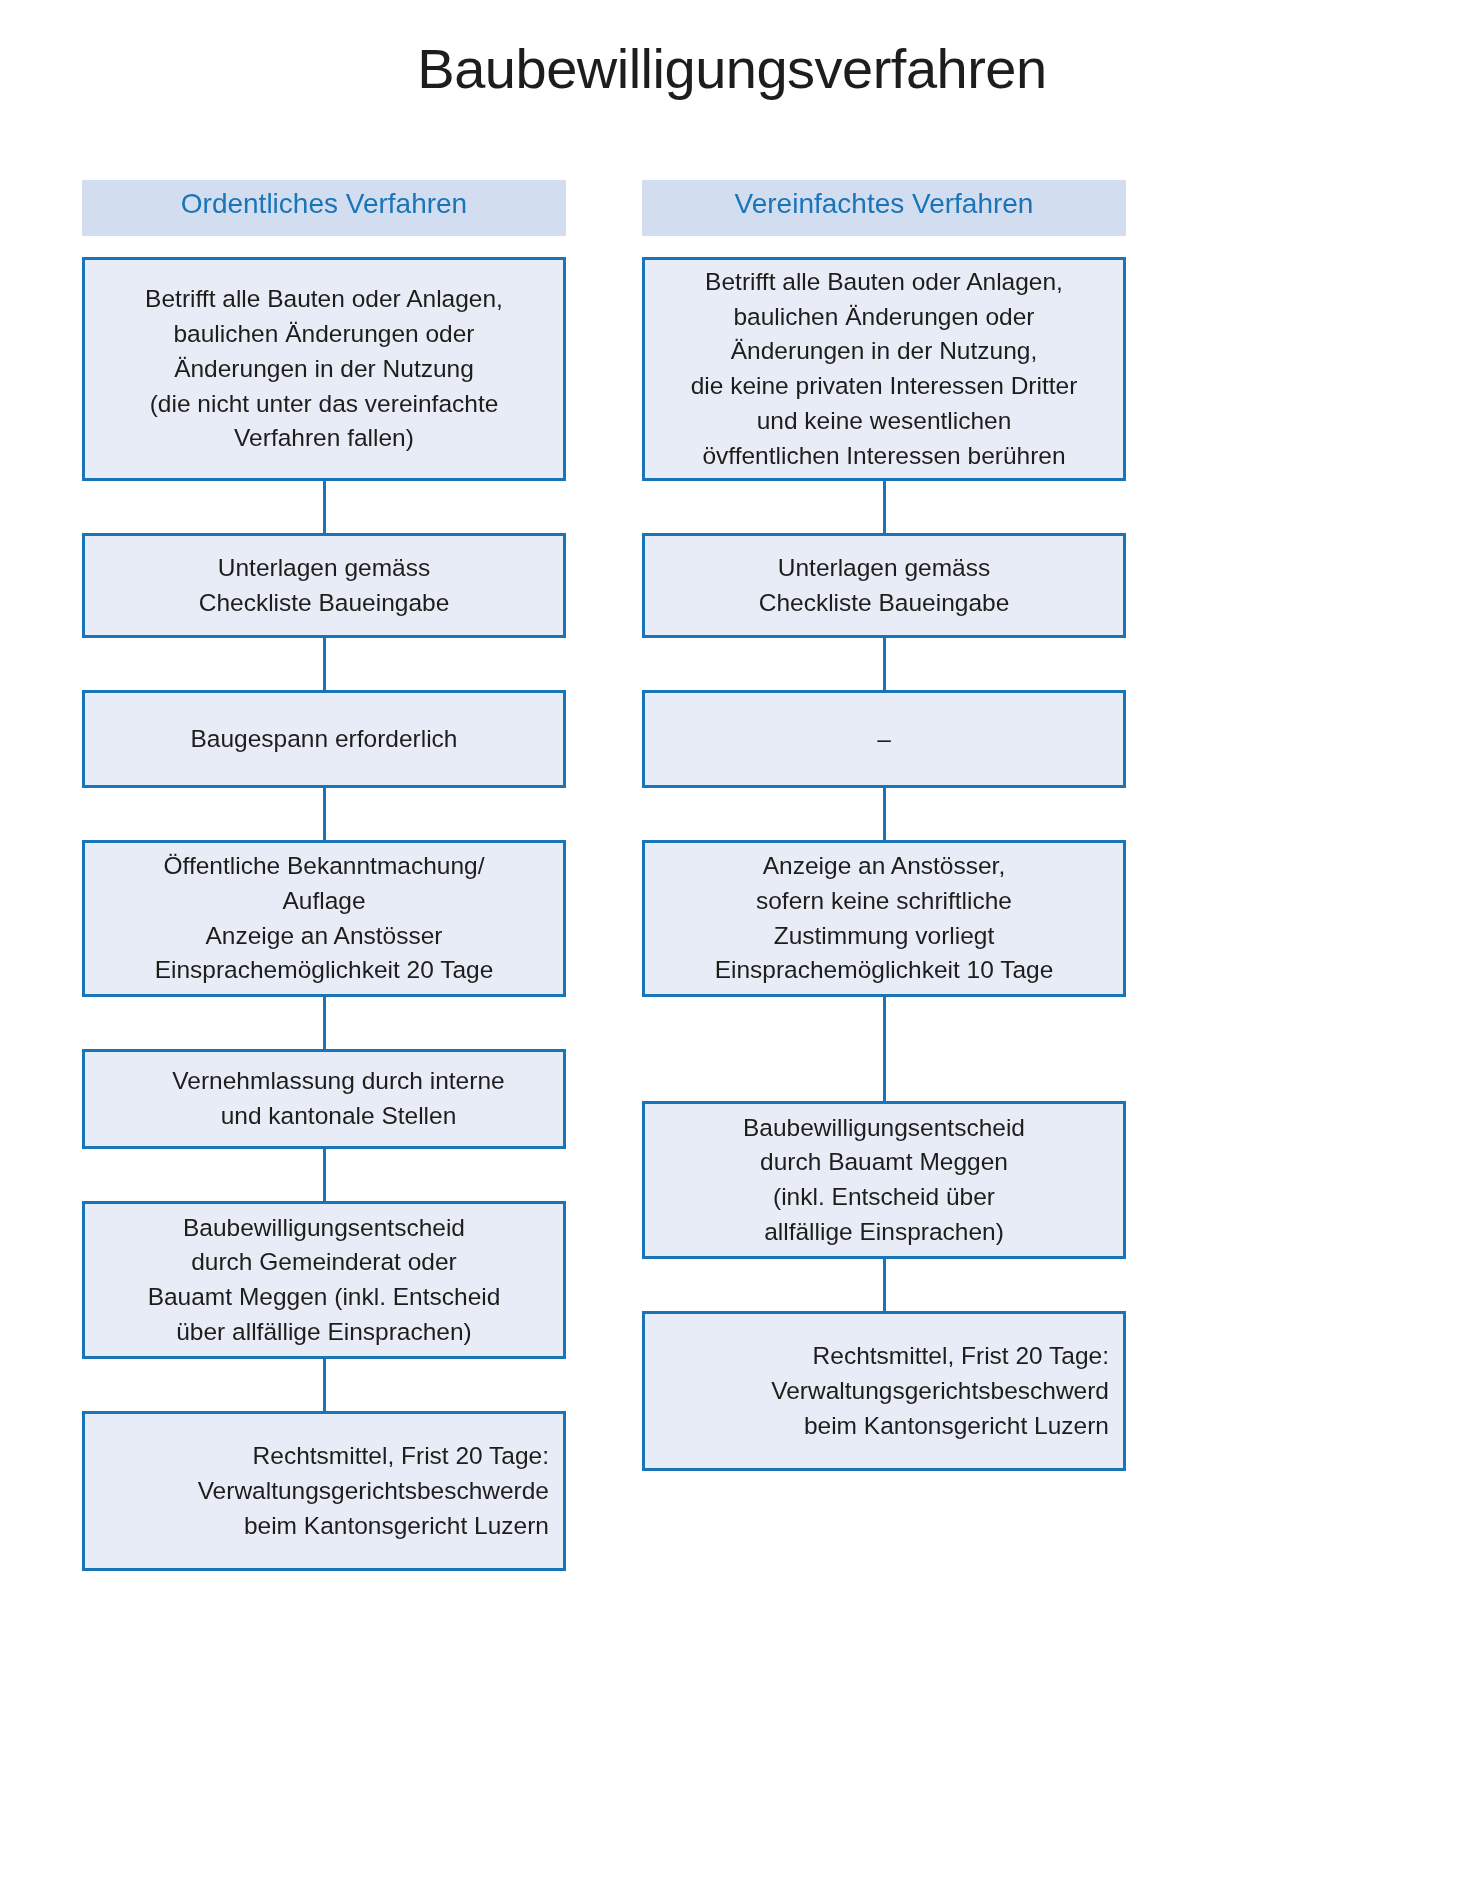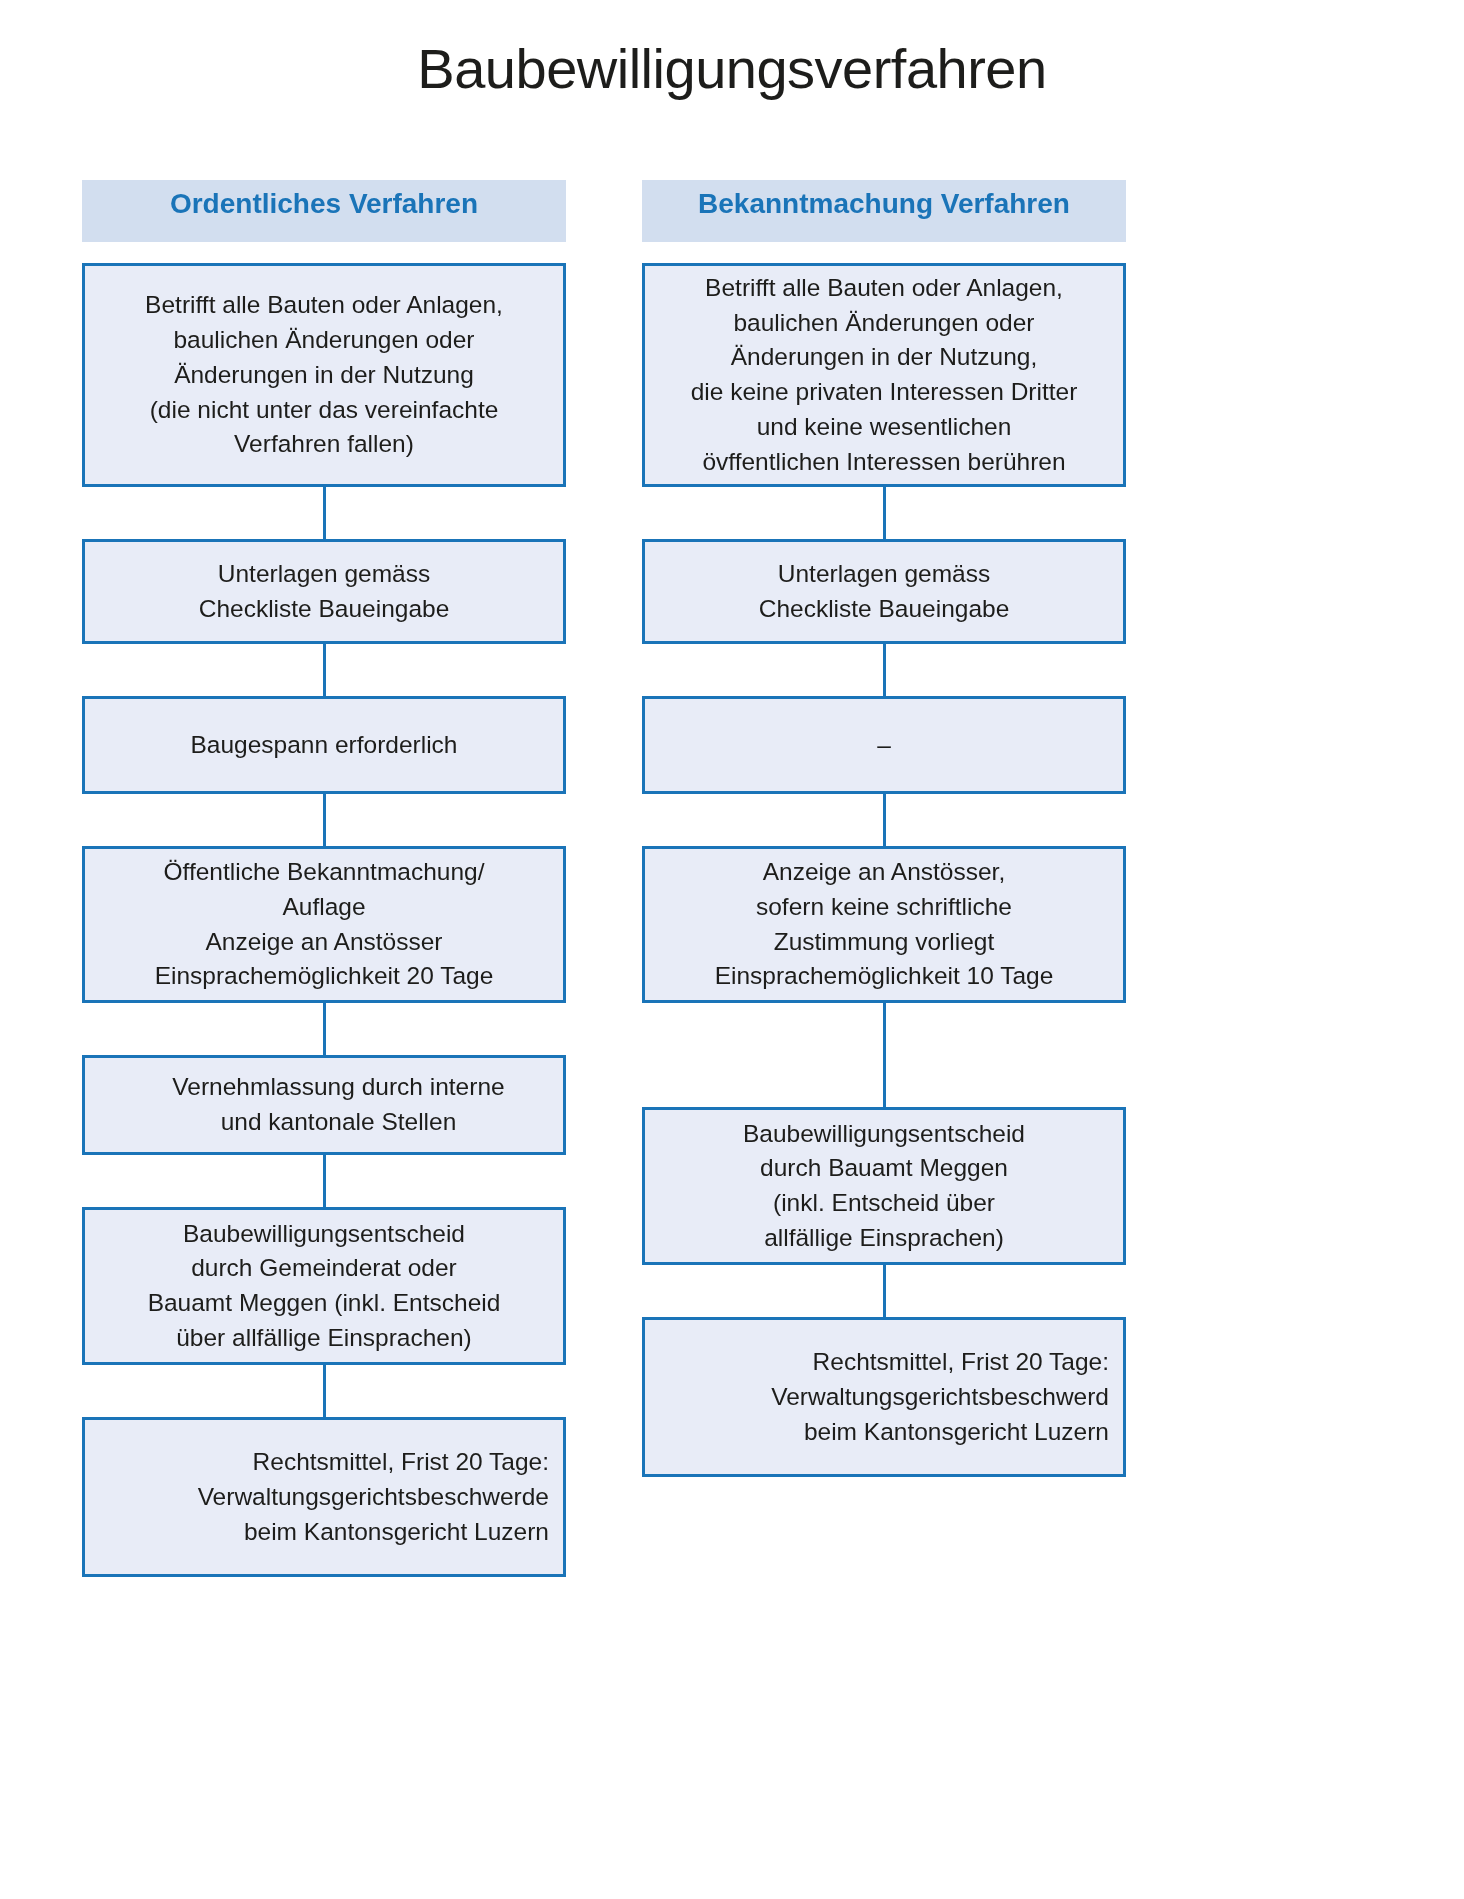--- a/index.html
+++ b/index.html
@@ -42,24 +42,24 @@
     gap: 76px;
   }
   .column {
     width: 484px;
     display: flex;
     flex-direction: column;
   }
   .col-header {
     background: #d2deef;
     color: #1a74b8;
-    font-weight: bold;
+    font-weight: normal;
     font-size: 28px;
     text-align: center;
-    padding: 8px 0 22px 0;
+    padding: 8px 0 16px 0;
     line-height: 1.15;
     font-family: "Liberation Sans", sans-serif;
   }
   .header-gap {
     height: 21px;
   }
   .node {
     border: 3px solid #1a74b8;
     background: #e8ecf7;
     box-sizing: border-box;
@@ -147,21 +147,21 @@
         </div>
       <div class="connector"></div>
       <div class="node r6">
           <span>Rechtsmittel, Frist 20 Tage:
 Verwaltungsgerichtsbeschwerde
 beim Kantonsgericht Luzern</span>
         </div>
     </div>
 
     <div class="column">
-      <div class="col-header">Bekanntmachung Verfahren</div>
+      <div class="col-header">Vereinfachtes Verfahren</div>
       <div class="header-gap"></div>
 
       <div class="node r0">
           <span>Betrifft alle Bauten oder Anlagen,
 baulichen Änderungen oder
 Änderungen in der Nutzung,
 die keine privaten Interessen Dritter
 und keine wesentlichen
 övffentlichen Interessen berühren</span>
         </div>

